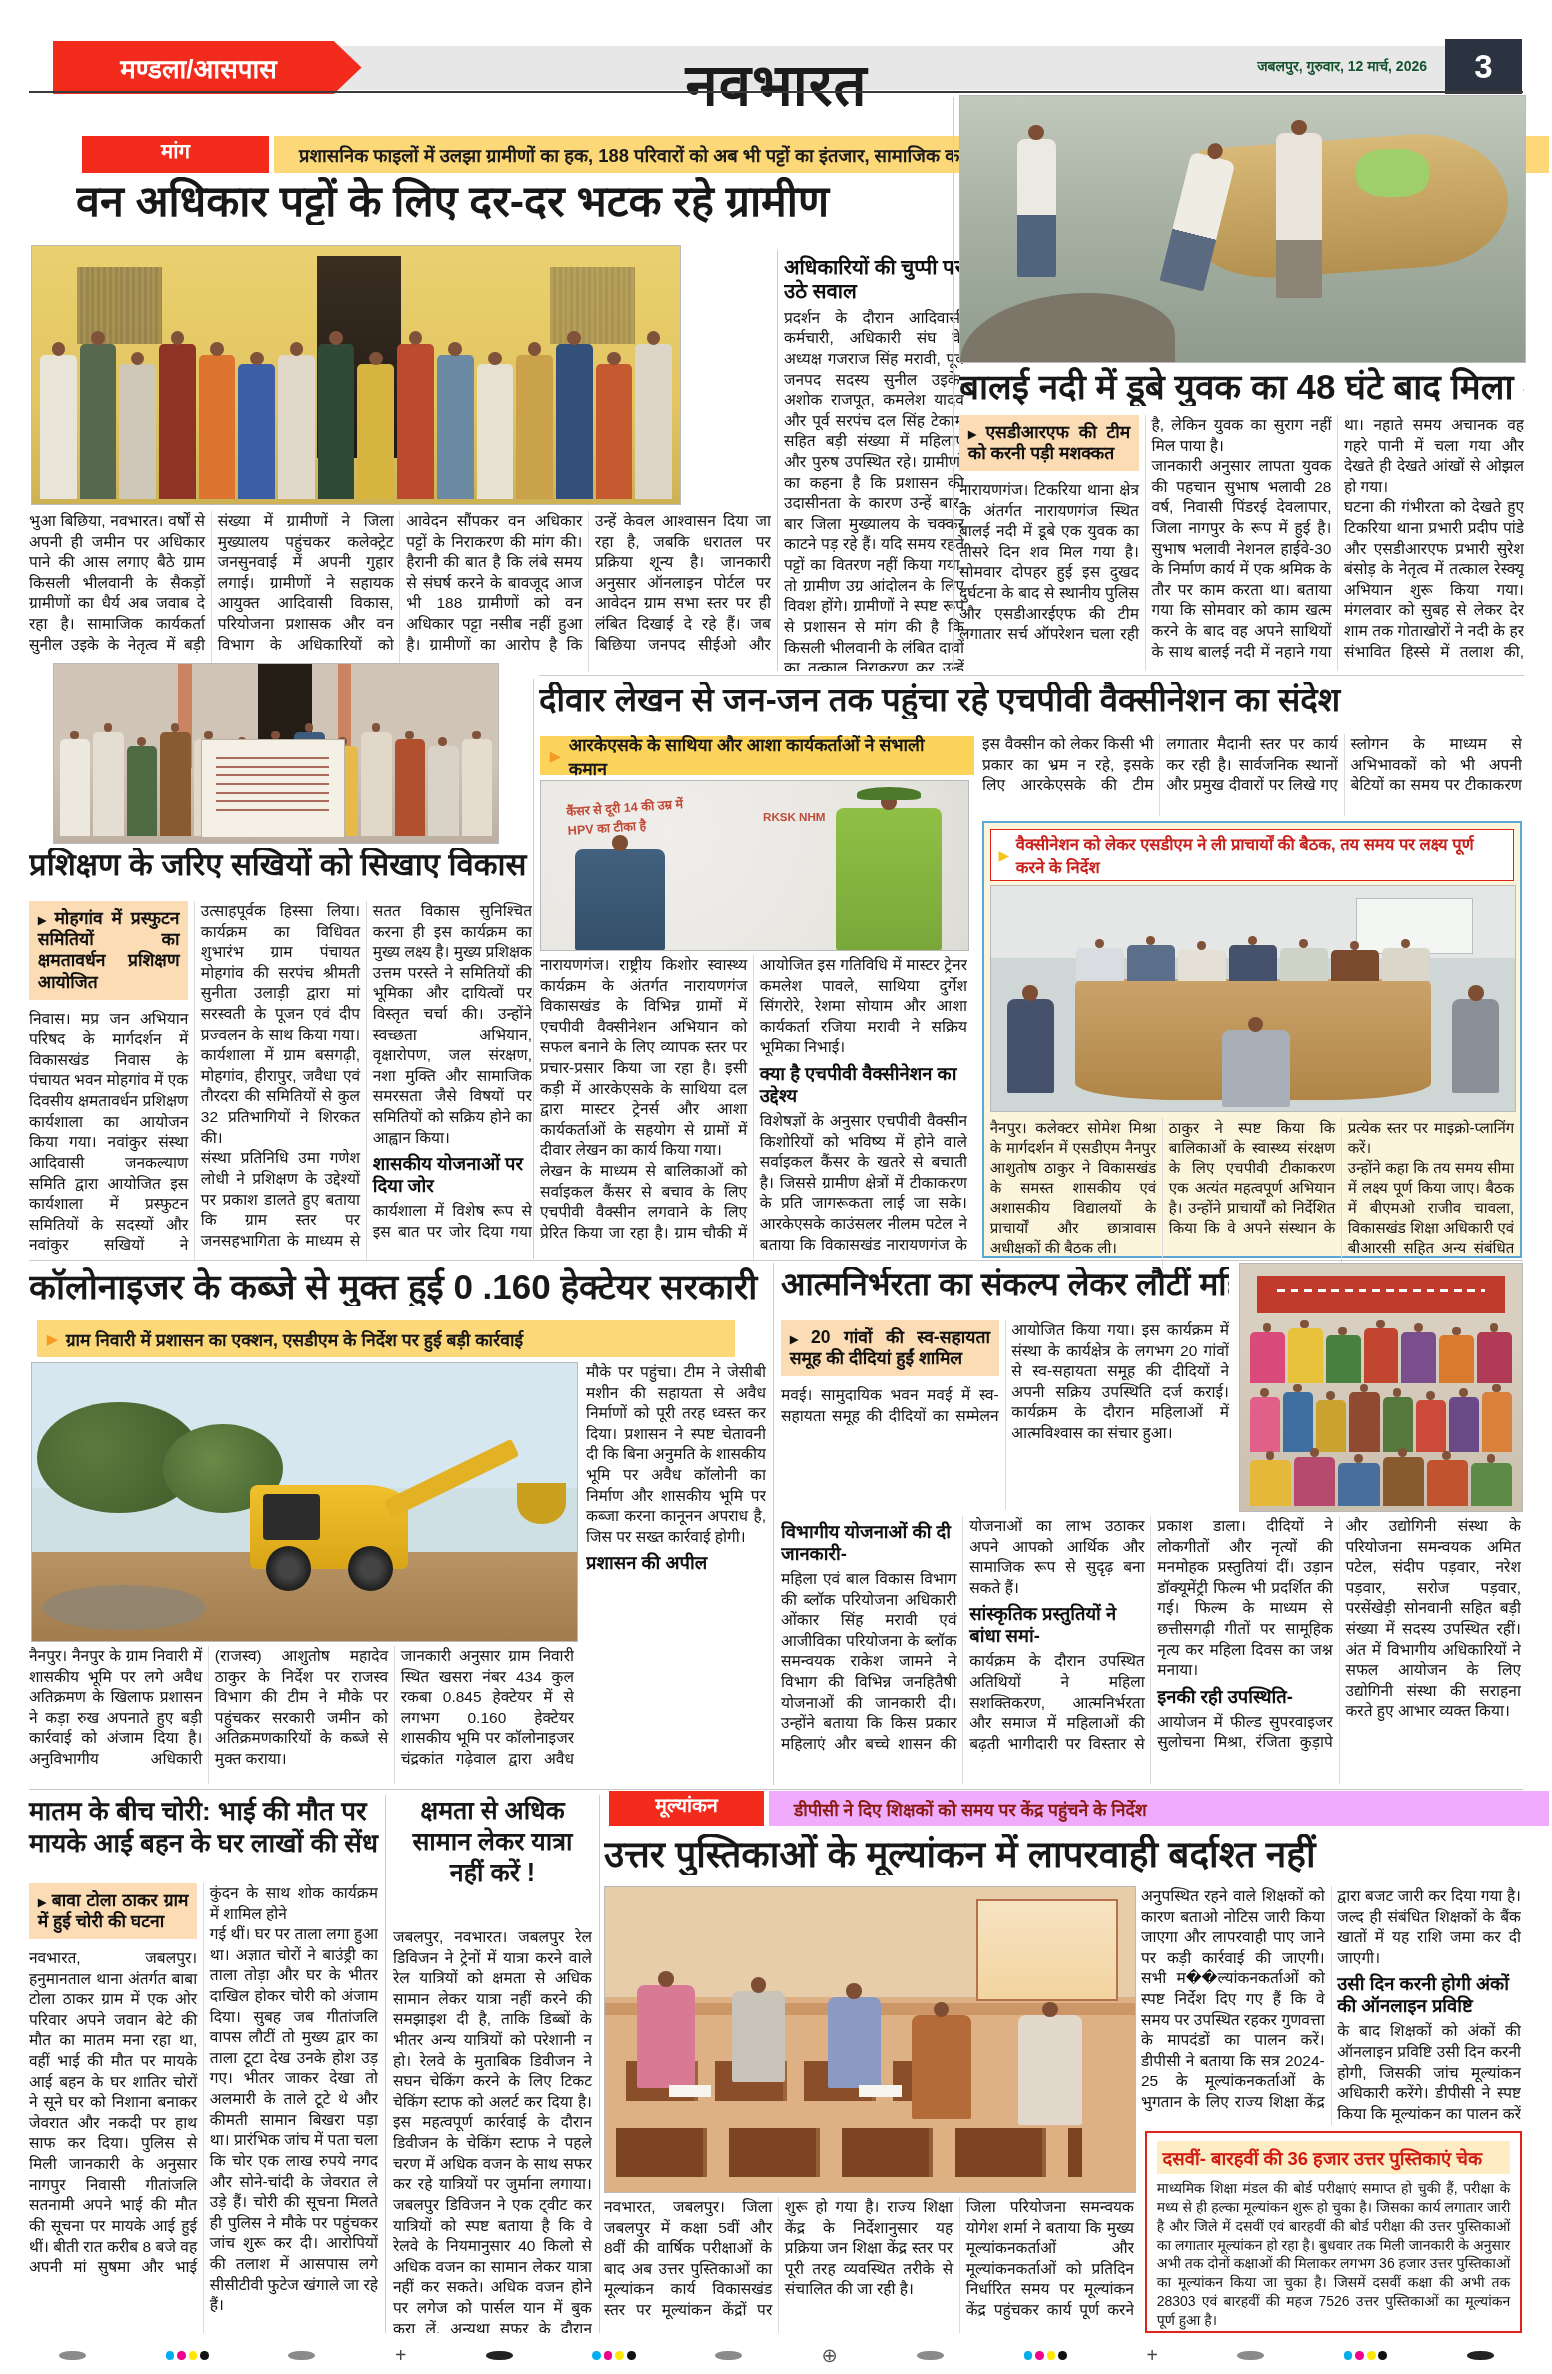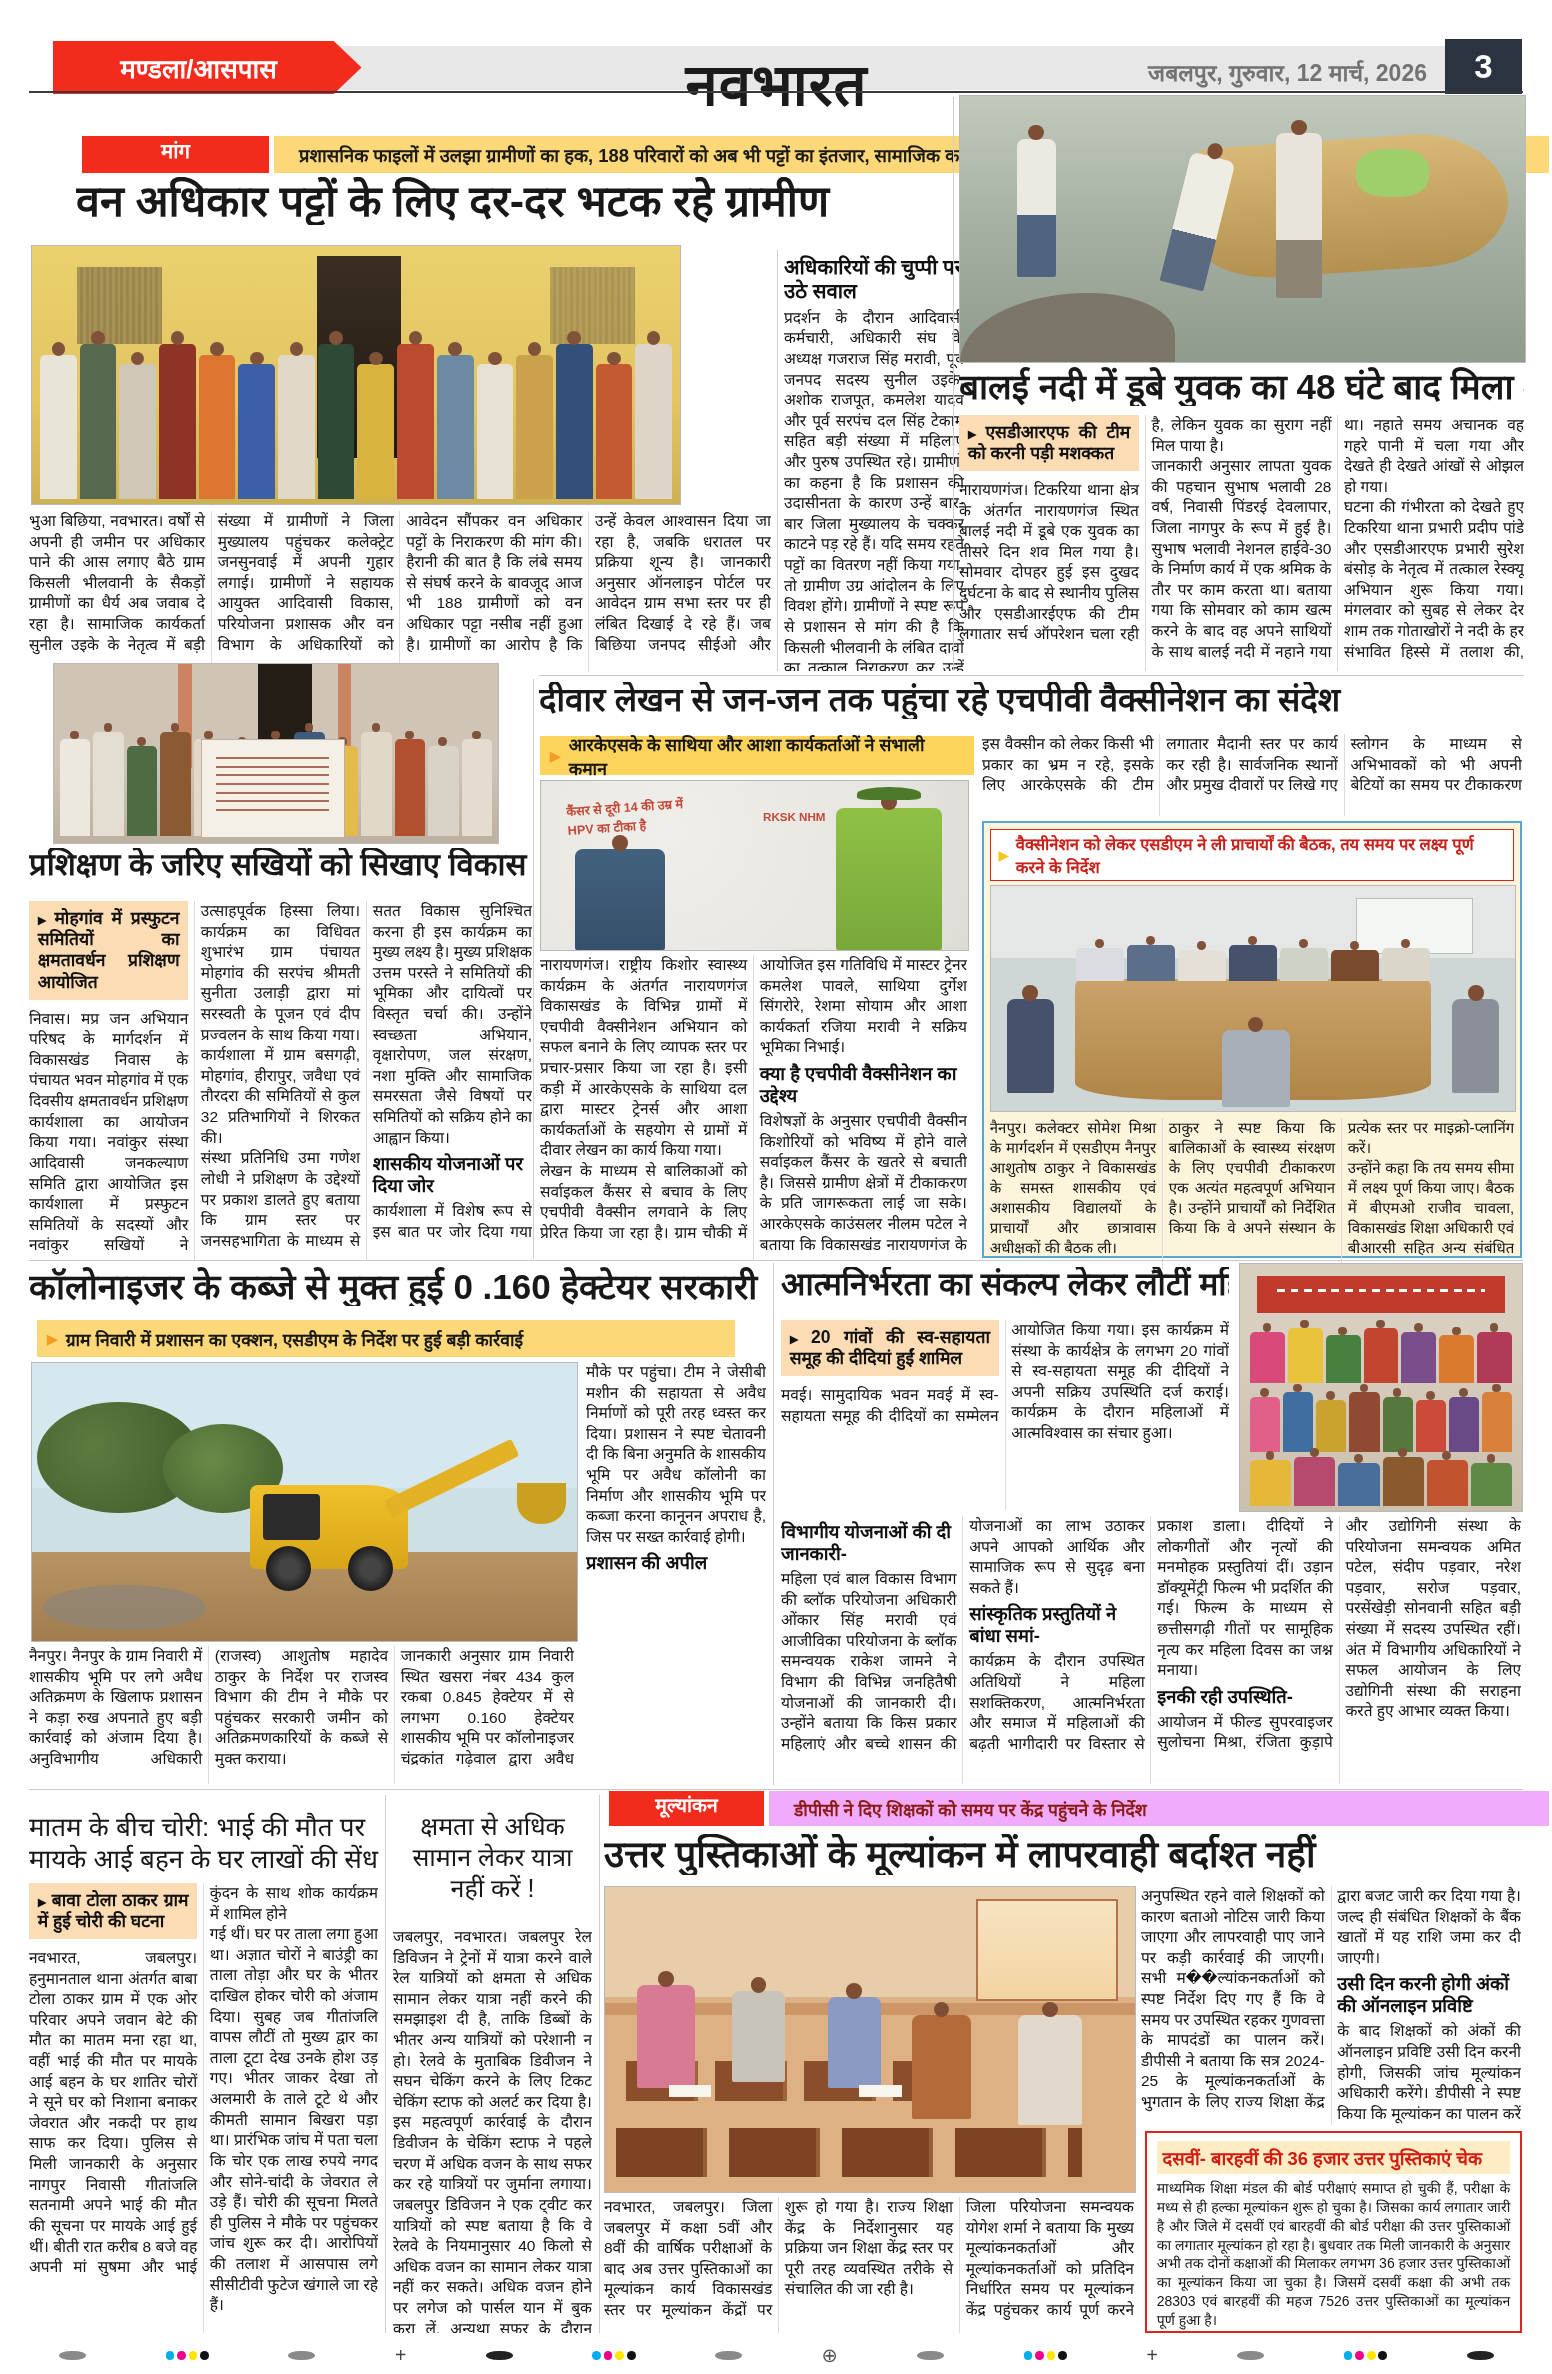--- a/index.html
+++ b/index.html
@@ -4,32 +4,32 @@
 <style>
   html,body{margin:0;padding:0;background:#fff;}
   .page{position:relative;width:1553px;height:2375px;background:#fff;
         font-family:"Liberation Sans","DejaVu Sans",sans-serif;color:#131313;overflow:hidden;}
   .abs{position:absolute;}
   
   .hstrip{background:#e7e7e7;}
   .secbox{background:#f22b1d;color:#fff;font-weight:800;font-size:26px;display:flex;align-items:center;justify-content:center;
           clip-path:polygon(0 0,91% 0,100% 50%,91% 100%,0 100%);padding-right:17.5px;}
   .masthead{font-weight:800;font-size:58px;color:#1b1b1b;text-align:center;letter-spacing:1px;}
-  .dateline{font-weight:700;font-size:23px;color:#737373;text-align:right;}
+  .dateline{font-weight:700;font-size:14px;color:#14532d;text-align:right;}
   .pagebox{background:#2b3240;color:#fff;font-weight:800;font-size:33px;display:flex;align-items:center;justify-content:center;}
   
   .redtag{background:#f22b1d;color:#ffffff;font-weight:800;font-size:20.4px;display:flex;align-items:flex-start;justify-content:center;}
   .ystrip{background:#fcd879;color:#1a1a1a;font-weight:800;font-size:18.4px;display:flex;align-items:center;padding:0 0 0 25px;}
   .ykick{background:#fcd35b;color:#171717;font-weight:800;font-size:17.5px;display:flex;align-items:center;padding:0 9.7px;}
   .ykick .arr{color:#f59a23;margin-right:7.8px;font-size:14.6px;}
   .kick{background:#fbdcb4;padding:6.8px 8.7px;font-weight:800;font-size:17.5px;line-height:1.22;margin:0 0 8.7px 0;color:#111;break-inside:avoid;}
   .kick .arr{font-size:11.6px;margin-right:3.9px;color:#111;}
   
   .hl{font-weight:800;color:#181818;white-space:nowrap;overflow:hidden;line-height:1.12;}
-  .hl2{font-weight:400;color:#181818;line-height:1.24;margin-top:16px;}
+  .hl2{font-weight:700;color:#181818;line-height:1.24;}
   .bt{font-size:15.5px;line-height:1.33;text-align:justify;color:#141414;overflow:hidden;}
   .cols2{column-count:2;column-gap:12.6px;column-rule:1px solid #dcdcdc;}
   .cols3{column-count:3;column-gap:12.6px;column-rule:1px solid #dcdcdc;}
   .cols4{column-count:4;column-gap:12.6px;column-rule:1px solid #dcdcdc;}
   .sub{font-weight:800;font-size:18.4px;line-height:1.2;margin:4.9px 0 3.9px;color:#101010;text-align:left;}
   .rule-v{background:#cfcfcf;width:1px;}
   .rule-h{background:#c9c9c9;height:1px;}
   
   .photo{overflow:hidden;border:1px solid #b9b9b9;}
   .crowd{position:absolute;display:flex;align-items:flex-end;}

